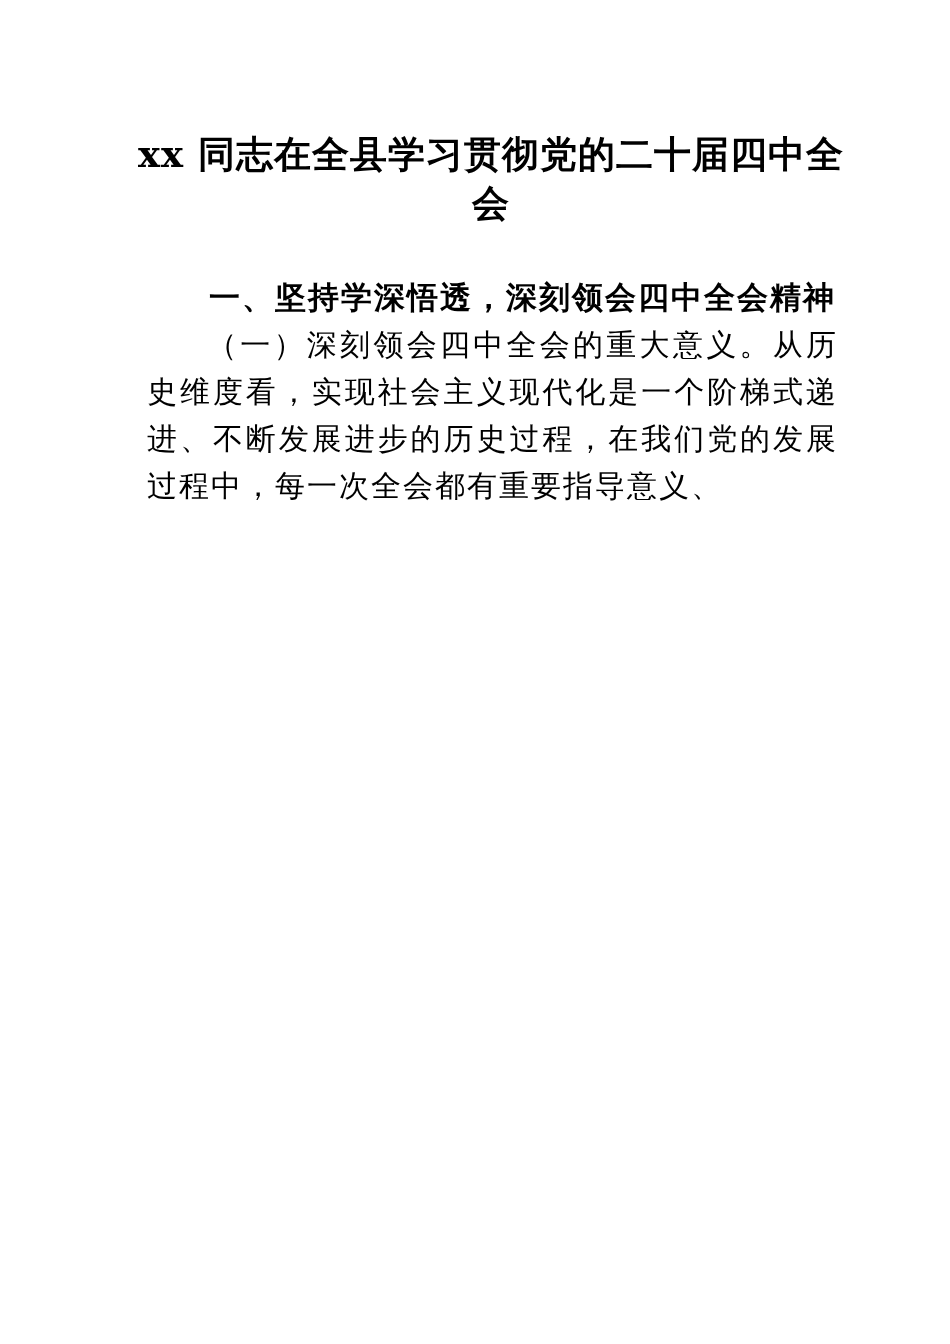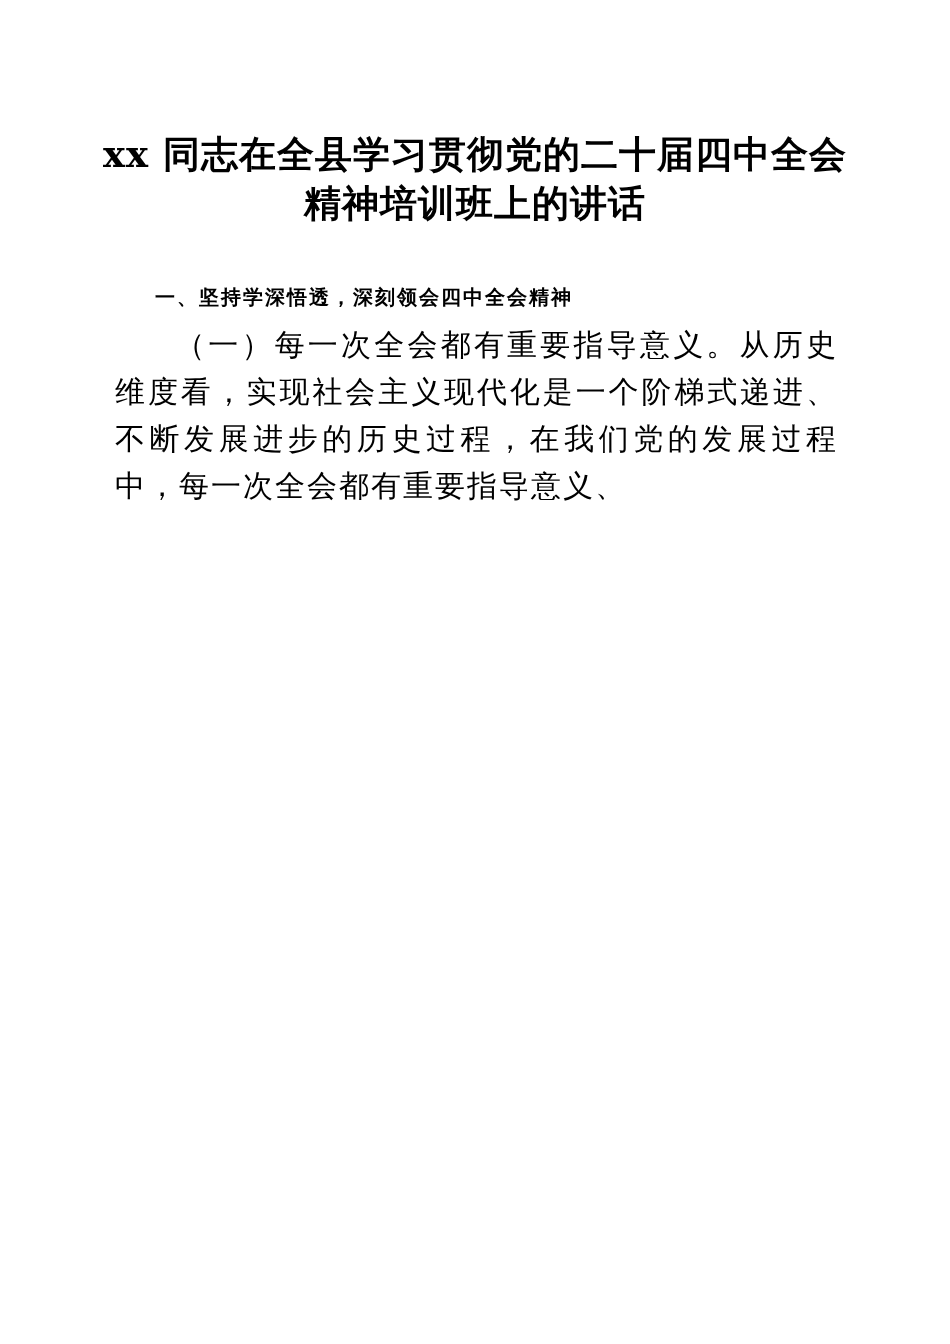--- a/index.html
+++ b/index.html
@@ -5,20 +5,21 @@
   * { margin: 0; padding: 0; box-sizing: border-box; }
   html, body { background: #ffffff; }
   .page {
     position: relative;
     width: 950px;
     height: 972px;
     margin: 0 auto;
     background: #ffffff;
     color: #000000;
     overflow: hidden;
+    padding-left: 32px;
   }
   .doc-title {
     margin-top: 130px;
     padding: 0 100px;
     text-align: center;
     font-family: "DejaVu Serif", serif;
     font-weight: 700;
     font-size: 37px;
     line-height: 49px;
     letter-spacing: 1px;
@@ -32,45 +33,44 @@
     line-height: 47px;
     letter-spacing: 2px;
     text-align: justify;
     text-justify: inter-ideograph;
   }
   .doc-body p { text-indent: 2em; }
   .doc-body p.salutation { text-indent: 0; }
   .section-heading {
     font-family: "DejaVu Sans", sans-serif;
     font-weight: 600;
-    font-size: 20px;
+    font-size: 31px;
     line-height: 47px;
     letter-spacing: 2px;
     text-indent: 2em;
     text-align: left;
   }
   .subsection-lead {
     
     font-family: "DejaVu Serif", serif;
     font-weight: 500;
   }
 </style>
 </head>
 <body>
 
 <div class="page">
 
   <h1 class="doc-title">
     <span class="title-line">xx 同志在全县学习贯彻党的二十届四中全会</span>
-    <span class="title-line">精神培训班上的讲话</span>
   </h1>
 
   <div class="doc-body">
 
 
 
     <h2 class="section-heading">一、坚持学深悟透，深刻领会四中全会精神</h2>
 
 
-    <p><span class="subsection-lead">（一）每一次全会都有重要指导意义。</span><span>从历史维度看，实现社会主义现代化是一个阶梯式递进、不断发展进步的历史过程，在我们党的发展过程中，每一次全会都有重要指导意义、</span></p>
+    <p><span class="subsection-lead">（一）深刻领会四中全会的重大意义。</span><span>从历史维度看，实现社会主义现代化是一个阶梯式递进、不断发展进步的历史过程，在我们党的发展过程中，每一次全会都有重要指导意义、</span></p>
 
   </div>
 </div>
 
 </body></html>

